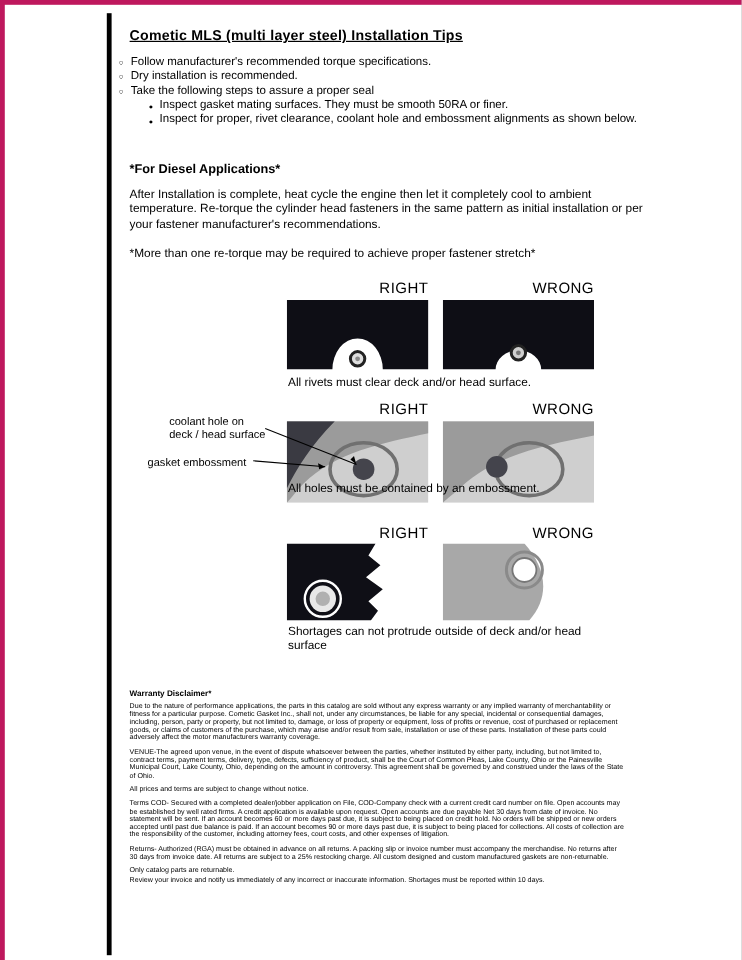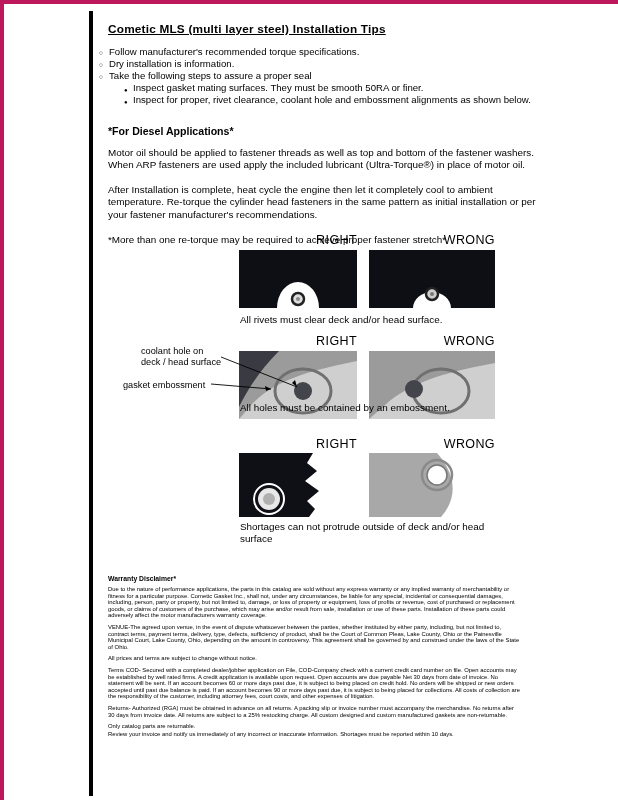--- a/index.html
+++ b/index.html
@@ -10,21 +10,21 @@
   .title{position:absolute;left:104px;top:18px;font-size:11.8px;font-weight:bold;
          text-decoration:underline;letter-spacing:.2px;white-space:nowrap;}
 
   .tips{position:absolute;left:96px;top:42px;width:436px;font-size:9.6px;line-height:12px;}
   .tip{position:relative;padding-left:9px;}
   .tip::before{content:"○";position:absolute;left:-1px;top:1px;font-size:6.5px;}
   .tip.sub{padding-left:33px;}
   .tip.sub::before{content:"●";left:24px;top:1.5px;font-size:6px;}
 
   .diesel{position:absolute;left:104px;top:114px;width:430px;font-size:9.9px;line-height:12.6px;}
-  .diesel h2{margin:7px 0 9px 0;font-size:10.6px;}
+  .diesel h2{margin:17px 0 9px 0;font-size:10.6px;}
   .diesel p{margin:0 0 12px 0;}
   .diesel .note{margin:2px 0 4px 0;}
 
   .dg-header{position:absolute;font-size:12.5px;text-align:right;letter-spacing:.4px;}
   .dg-img{position:absolute;line-height:0;}
   .dg-caption{position:absolute;font-size:9.9px;line-height:11.5px;}
   .side-label{position:absolute;font-size:9.2px;line-height:10.5px;}
   .arrows{position:absolute;left:205px;top:345px;z-index:5;}
 
   .warranty{position:absolute;left:104px;top:571px;width:413px;}
@@ -37,29 +37,28 @@
 </head>
 <body>
 
 <div class="page">
   <div class="spine"></div>
 
   <div class="title">Cometic MLS (multi layer steel) Installation Tips</div>
 
   <div class="tips">
     <div class="tip">Follow manufacturer's recommended torque specifications.</div>
-    <div class="tip">Dry installation is information.</div>
+    <div class="tip">Dry installation is recommended.</div>
     <div class="tip">Take the following steps to assure a proper seal</div>
     <div class="tip sub">Inspect gasket mating surfaces.  They must be smooth 50RA or finer.</div>
     <div class="tip sub">Inspect for proper, rivet clearance, coolant hole and embossment alignments as shown below.</div>
   </div>
 
   <div class="diesel">
     <h2>*For Diesel Applications*</h2>
-    <p>Motor oil should be applied to fastener threads as well as top and bottom of the fastener washers. When ARP fasteners are used apply the included lubricant (Ultra-Torque®) in place of motor oil.</p>
     <p>After Installation is complete, heat cycle the engine then let it completely cool to ambient temperature. Re-torque the cylinder head fasteners in the same pattern as initial installation or per your fastener manufacturer's recommendations.</p>
     <p class="note">*More than one re-torque may be required to achieve proper fastener stretch*</p>
   </div>
 
   <div class="dg-header" style="left:235px;top:229px;width:118px;">RIGHT</div>
   <div class="dg-header" style="left:365px;top:229px;width:126px;">WRONG</div>
 
   <div class="dg-img" style="left:235px;top:246px;">
     <svg width="118" height="58" viewBox="0 0 118 58">
       <rect width="118" height="58" fill="#ffffff"></rect>

